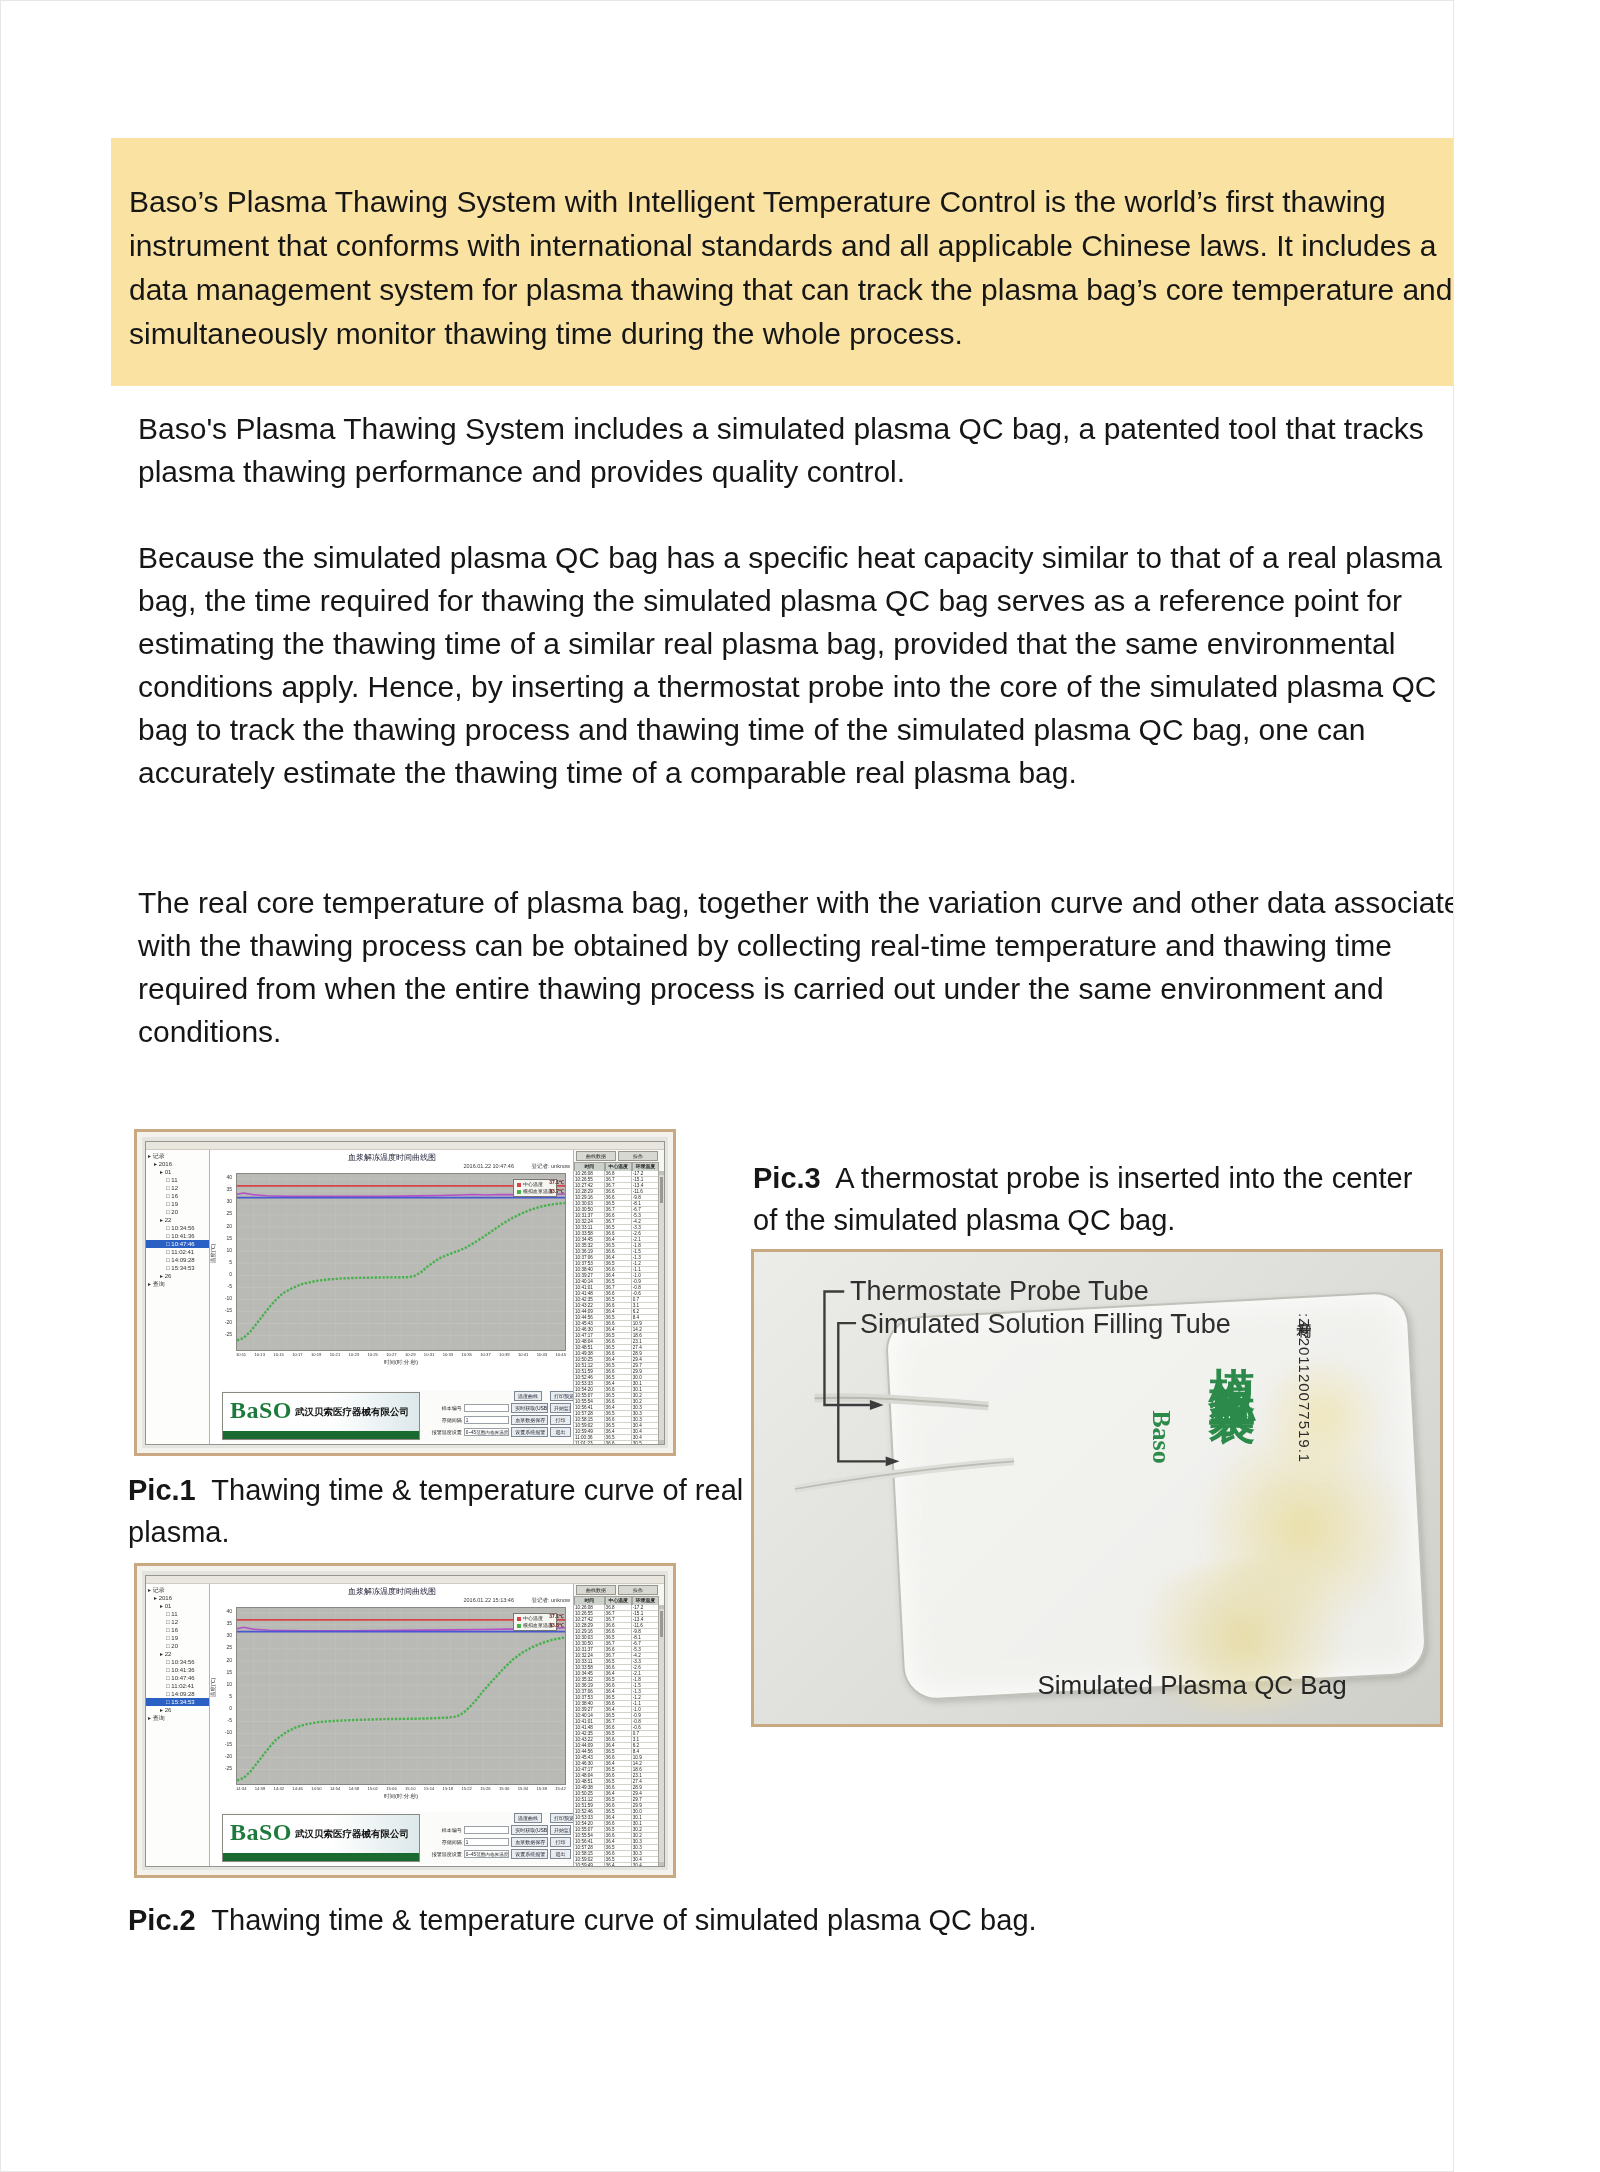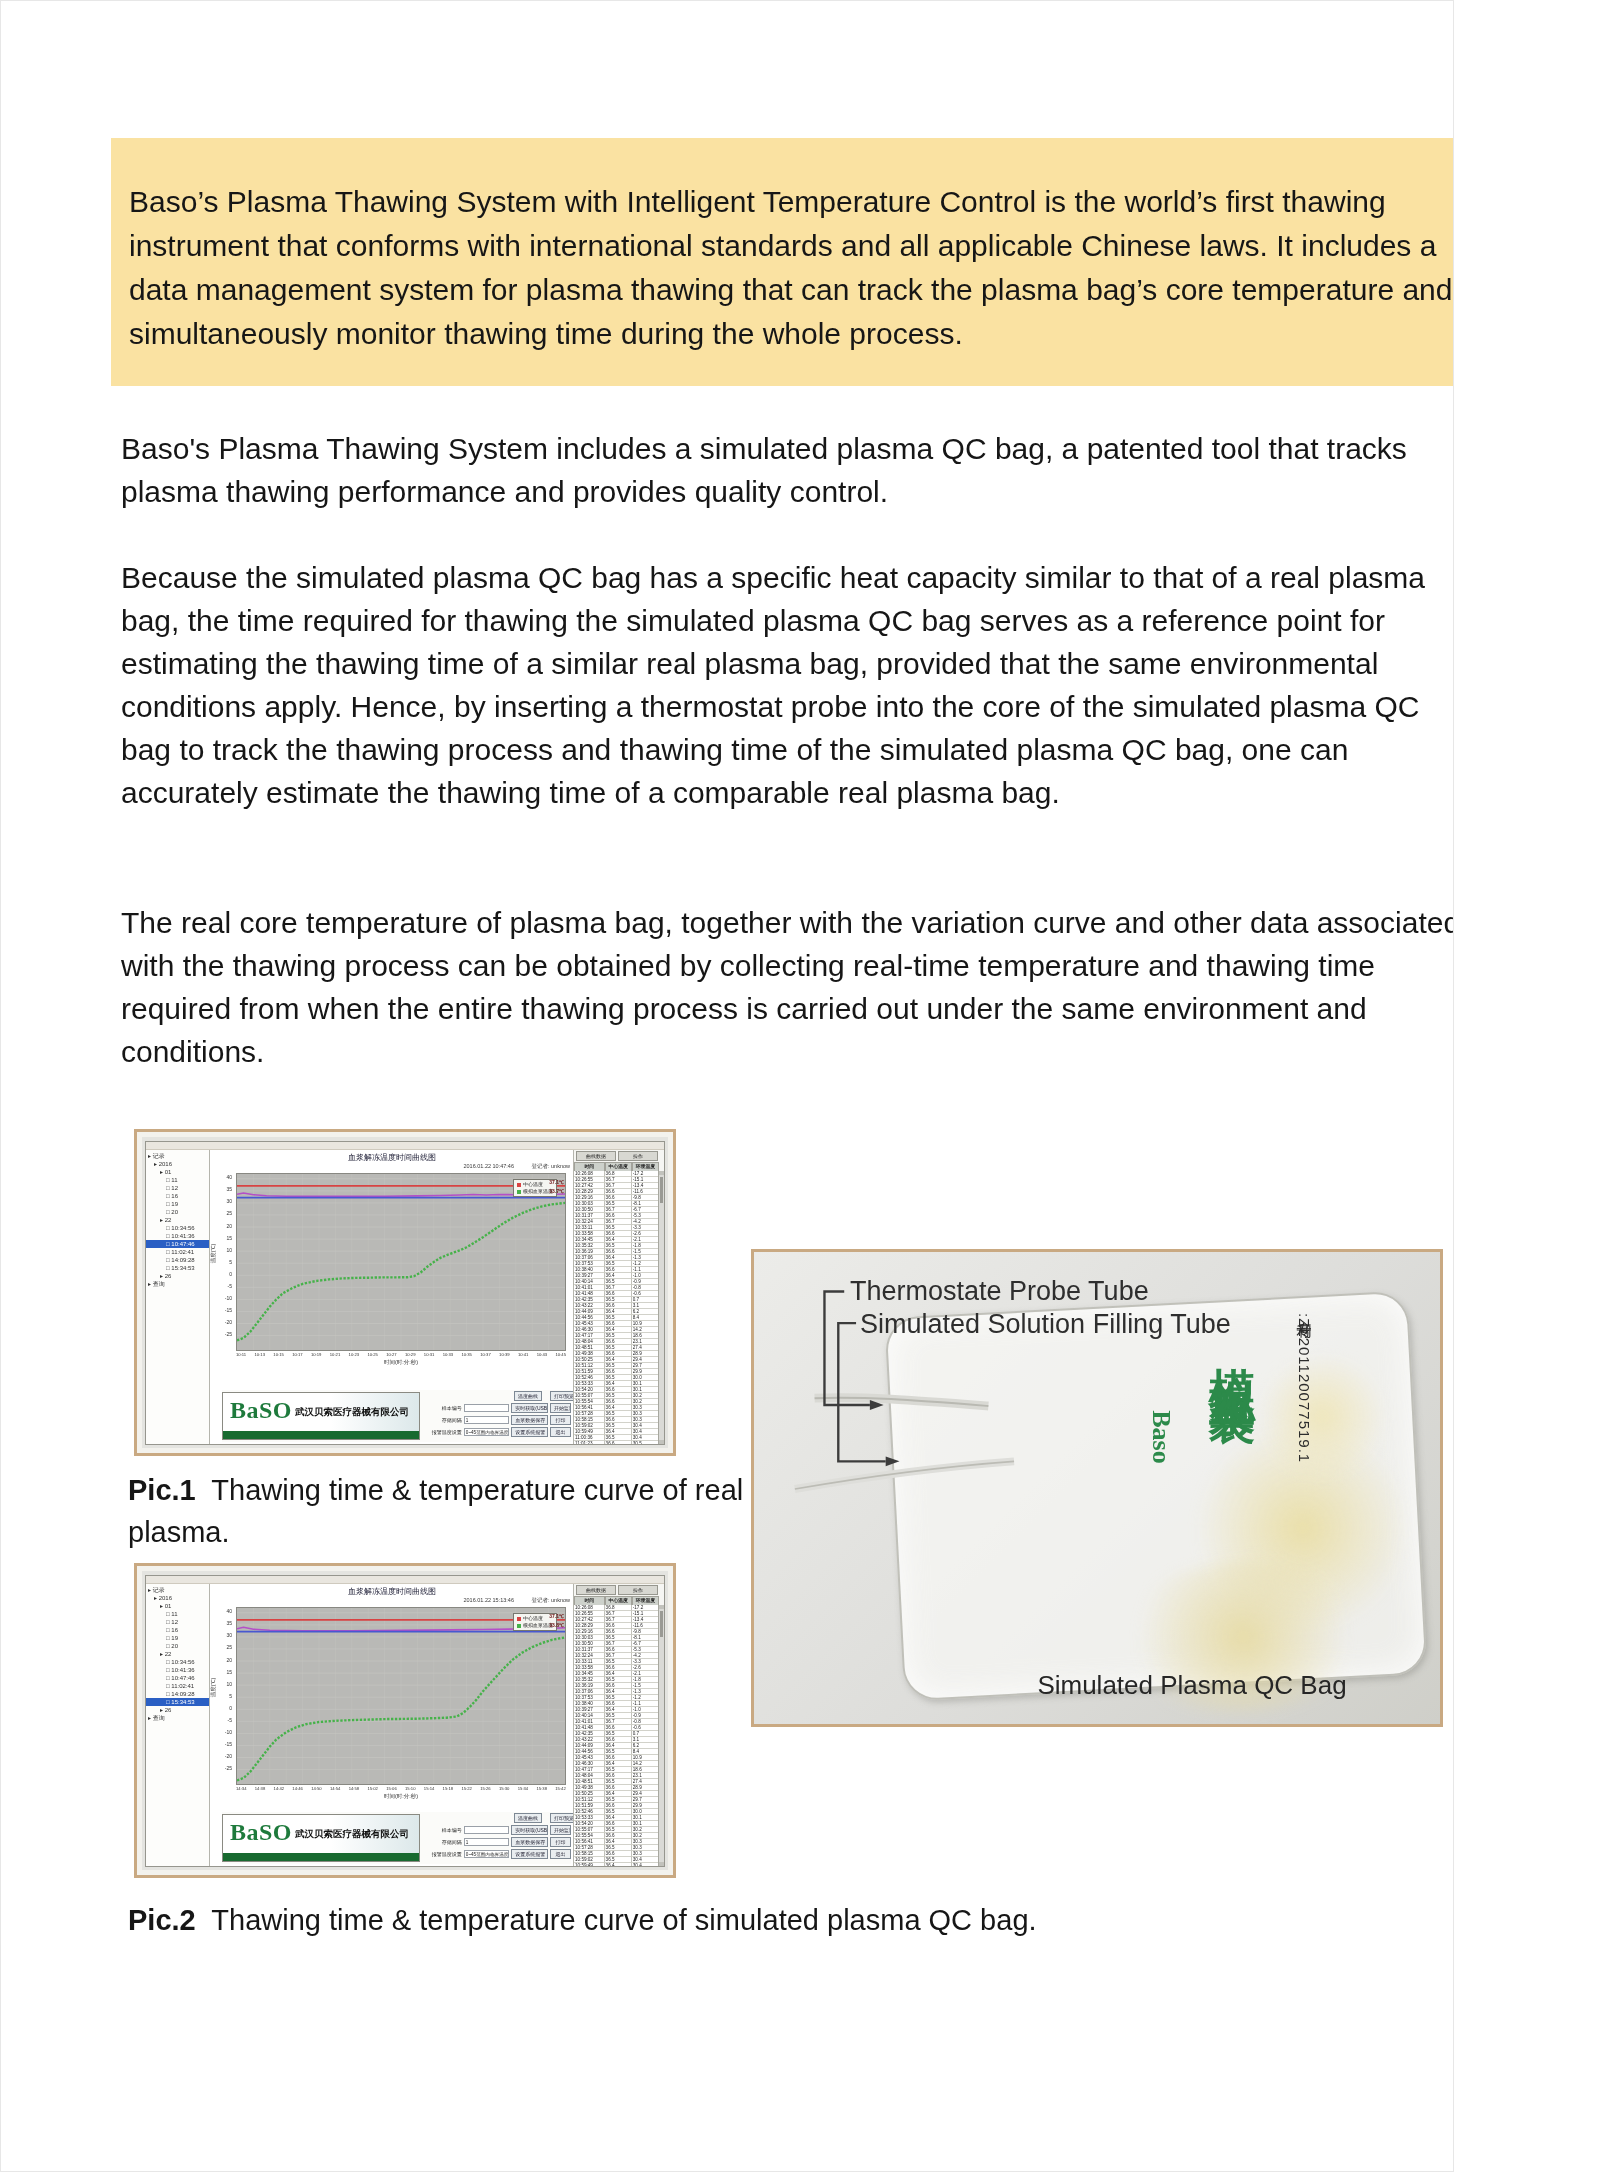--- a/index.html
+++ b/index.html
@@ -6,21 +6,21 @@
   #page{position:relative;width:1454px;height:2172px;background:#fff;
         font-family:"Liberation Sans",sans-serif;color:#1b1b1b;overflow:hidden;
         border:1px solid #e7e7e7;box-sizing:border-box;}
 
   
   .hl{position:absolute;left:110px;top:137px;width:1380px;height:248px;
       background:var(--highlight,#fae2a2);box-sizing:border-box;
       padding:42px 22px 0 18px;font-size:30px;line-height:44px;color:#161616;}
 
   
-  .para{position:absolute;left:120px;width:1352px;font-size:30px;line-height:43px;color:#161616;margin-top:20px;}
+  .para{position:absolute;left:137px;width:1352px;font-size:30px;line-height:43px;color:#161616;}
   #p1{top:406px}
   #p2{top:535px}
   #p3{top:880px}
 
   
   .cap{position:absolute;font-size:29px;line-height:42px;color:#161616;}
   .cap b{font-weight:bold;}
   #cap1{left:127px;top:1468px;width:620px;}
   #cap2{left:127px;top:1898px;width:1100px;}
   #cap3{left:752px;top:1156px;width:680px;}
@@ -125,20 +125,24 @@
 <div id="page">
 
   <div class="hl">
     <span>Baso’s Plasma Thawing System with Intelligent Temperature Control is the world’s first thawing instrument that conforms with international standards and all applicable Chinese laws. It includes a data management system for plasma thawing that can track the plasma bag’s core temperature and simultaneously monitor thawing time during the whole process.</span>
   </div>
 
   <div class="para" id="p1">Baso's Plasma Thawing System includes a simulated plasma QC bag, a patented tool that tracks plasma thawing performance and provides quality control.</div>
   <div class="para" id="p2">Because the simulated plasma QC bag has a specific heat capacity similar to that of a real plasma bag, the time required for thawing the simulated plasma QC bag serves as a reference point for estimating the thawing time of a similar real plasma bag, provided that the same environmental conditions apply. Hence, by inserting a thermostat probe into the core of the simulated plasma QC bag to track the thawing process and thawing time of the simulated plasma QC bag, one can accurately estimate the thawing time of a comparable real plasma bag.</div>
   <div class="para" id="p3">The real core temperature of plasma bag, together with the variation curve and other data associated with the thawing process can be obtained by collecting real-time temperature and thawing time required  from when the entire thawing process is carried out under the same environment and conditions.</div>
 
+  <div class="cap" id="cap3">
+    <b>Pic.3</b>&nbsp;
+    <span>A thermostat probe is inserted into the center of the simulated plasma QC bag.</span>
+  </div>
 
   <div class="shot" id="shot1">
   <div class="sw">
     <div class="win">
       <div class="wtop"></div>
       <div class="tree j-tree">
             <div class="titem" style="padding-left: 2px;">▸ 记录</div>
             <div class="titem" style="padding-left: 8px;">▸ 2016</div>
             <div class="titem" style="padding-left: 14px;">▸ 01</div>
             <div class="titem" style="padding-left: 20px;">□ 11</div>

